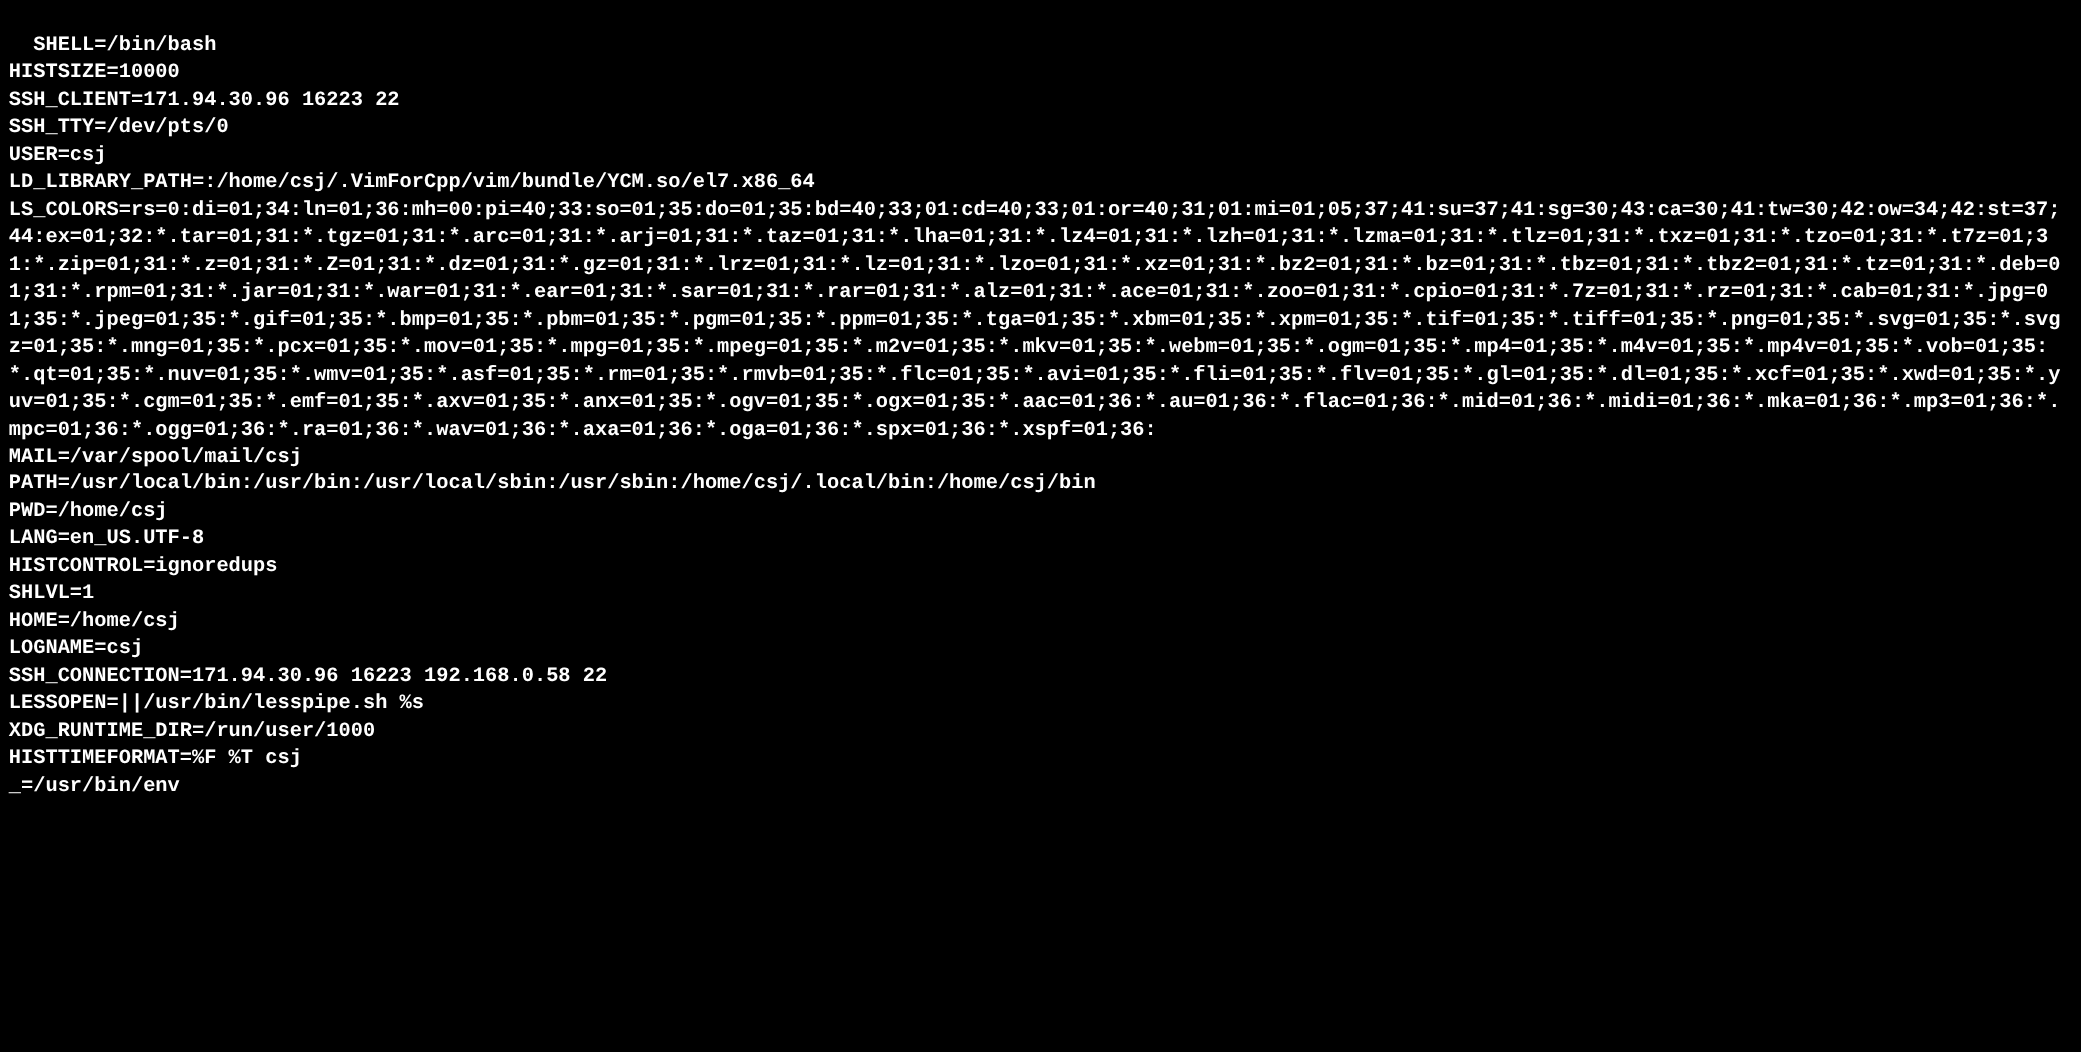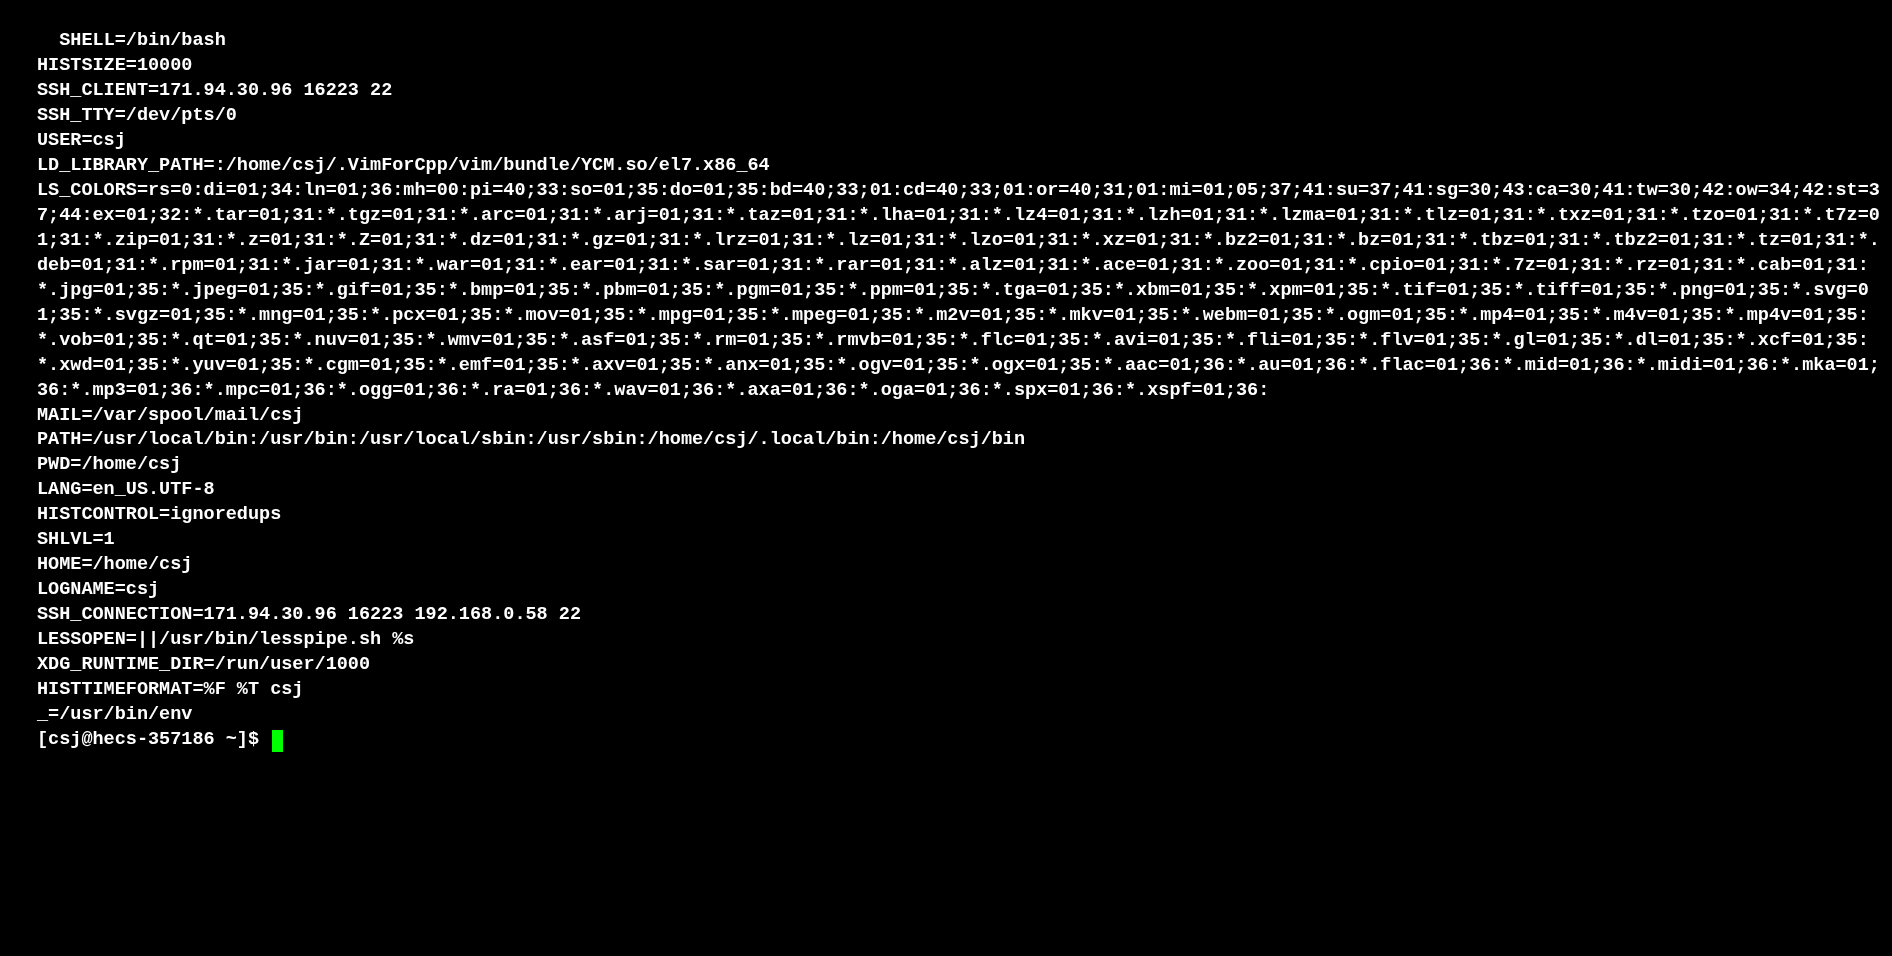--- a/index.html
+++ b/index.html
@@ -12,21 +12,20 @@
     line-height: 1.35;
     width: 1892px;
     height: 956px;
     overflow: hidden;
   }
   .terminal {
     white-space: pre-wrap;
     word-break: break-all;
     padding: 4px 8px 0 8px;
     font-weight: bold;
-    margin-left: 29px;
   }
   .prompt-line {
     display: flex;
     align-items: center;
   }
   .cursor {
     display: inline-block;
     width: 11px;
     height: 22px;
     background: #00ff00;
@@ -51,14 +50,13 @@
 LANG=en_US.UTF-8
 HISTCONTROL=ignoredups
 SHLVL=1
 HOME=/home/csj
 LOGNAME=csj
 SSH_CONNECTION=171.94.30.96 16223 192.168.0.58 22
 LESSOPEN=||/usr/bin/lesspipe.sh %s
 XDG_RUNTIME_DIR=/run/user/1000
 HISTTIMEFORMAT=%F %T csj 
 _=/usr/bin/env</span>
-<span class="prompt-line"><span>[csj@hecs-357186 ~]$ </span><span class="cursor"></span></span>
 </div>
 
 </body></html>

